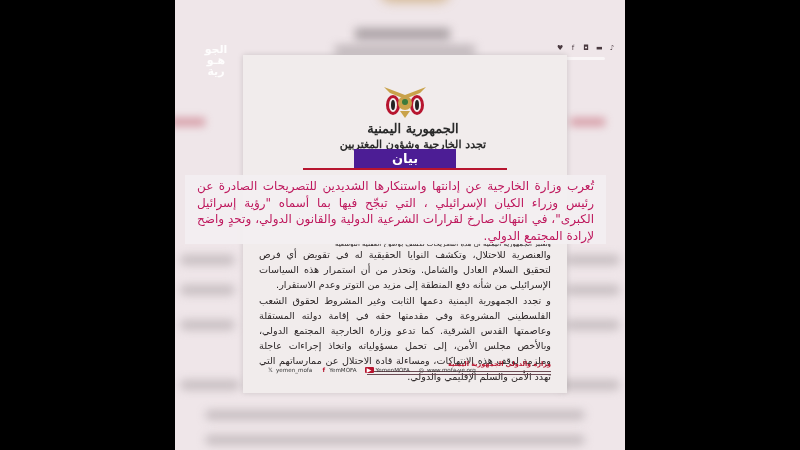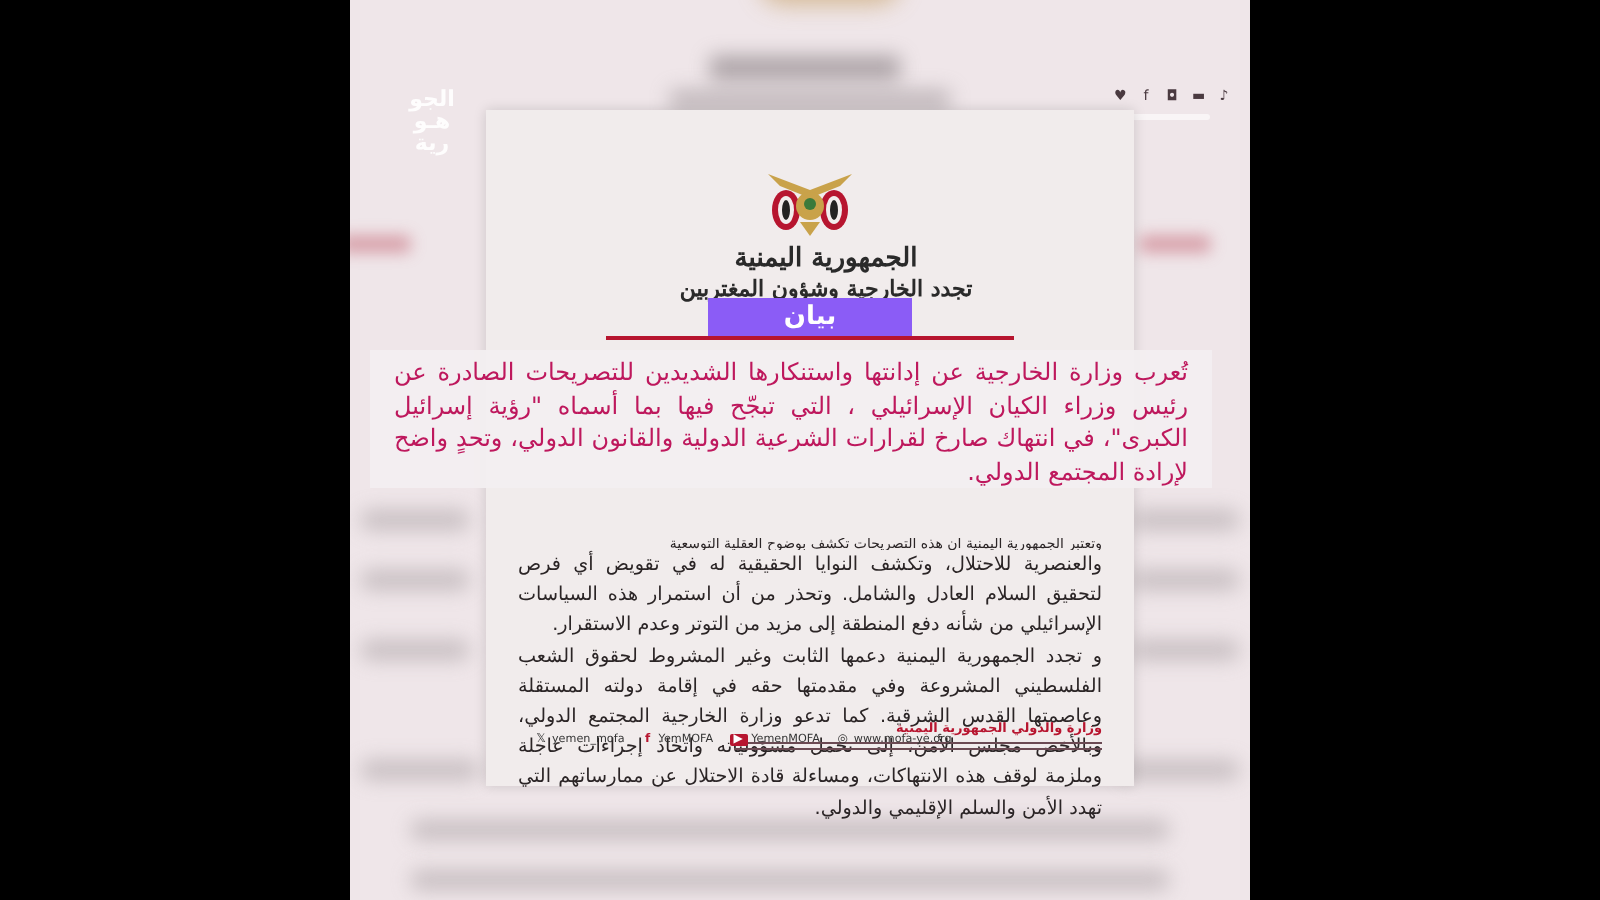--- a/index.html
+++ b/index.html
@@ -62,32 +62,32 @@
     }
     .gov-title {
       position: absolute; left: 0; width: 100%; text-align: center;
       font-family: "DejaVu Serif", serif; color: #2a2a2a; padding-left: 16px;
     }
     .gov-title.l1 { top: 66px; font-size: 13px; font-weight: bold; }
     .gov-title.l2 { top: 83px; font-size: 11px; font-weight: bold; }
 
     .bayan-badge {
       position: absolute; left: 111px; top: 94px; width: 102px; height: 19px;
-      background: #8b5cf6; color: #fff; text-align: center;
+      background: #4c1d95; color: #fff; text-align: center;
       font-size: 13px; font-weight: bold; line-height: 19px; letter-spacing: 5px;
     }
     .bayan-line {
       position: absolute; left: 60px; top: 113px; width: 204px; height: 2px;
       background: #b7152f;
     }
 
     .body-text {
       position: absolute; left: 16px; top: 186px; width: 292px;
       font-size: 9.6px; line-height: 15.2px; color: #2b2526;
-      text-align: justify; direction: rtl; margin-top: 28px;
+      text-align: justify; direction: rtl;
     }
     .body-text p { margin: 0; }
 
     .signature {
       position: absolute; right: 16px; top: 305px; font-size: 6.5px;
       color: #b7152f; font-weight: bold; direction: rtl;
     }
     .sig-lines {
       position: absolute; left: 124px; top: 316px; width: 184px; height: 4px;
       border-top: 1px solid #6b4a53; border-bottom: 1px solid #6b4a53;

